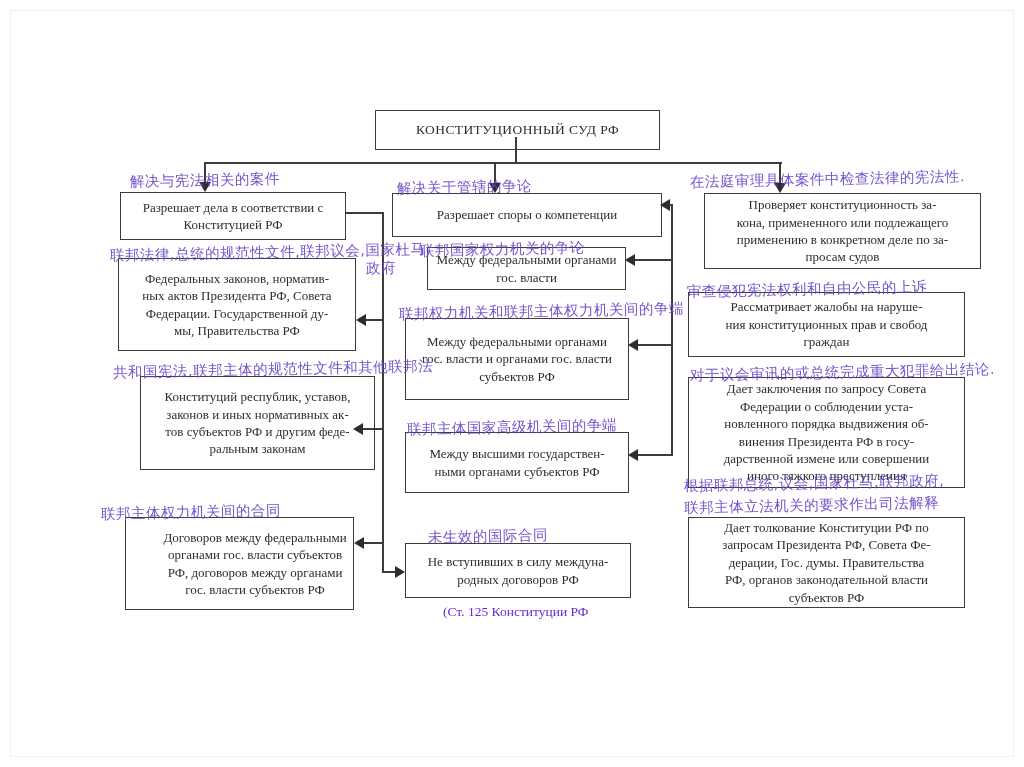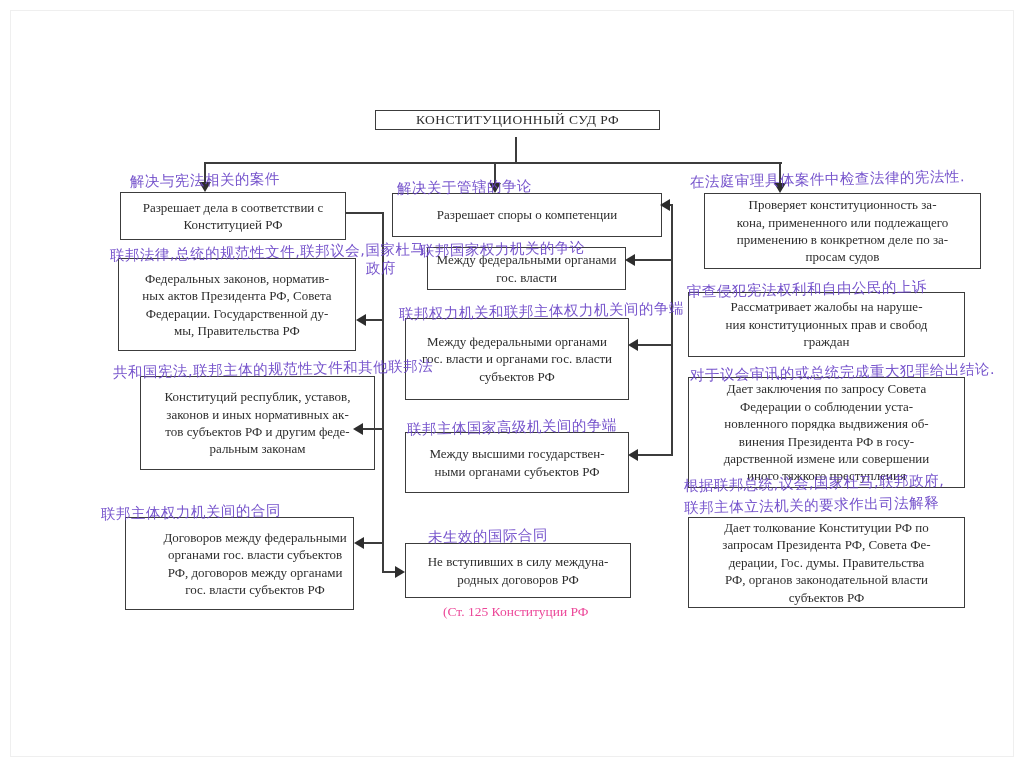--- a/index.html
+++ b/index.html
@@ -14,29 +14,29 @@
   .vline{position:absolute;width:2px;background:#3c3c3c;}
   .arr-down{position:absolute;width:0;height:0;border-left:6px solid transparent;
             border-right:6px solid transparent;border-top:10px solid #2d2d2d;}
   .arr-left{position:absolute;width:0;height:0;border-top:6px solid transparent;
             border-bottom:6px solid transparent;border-right:10px solid #2d2d2d;}
   .arr-right{position:absolute;width:0;height:0;border-top:6px solid transparent;
              border-bottom:6px solid transparent;border-left:10px solid #2d2d2d;}
   .note{position:absolute;color:#6b46c8;font-size:14.5px;letter-spacing:.5px;
         font-family:"DejaVu Sans", sans-serif;white-space:pre-line;line-height:1.5;
         transform:rotate(-1.2deg);opacity:.92;}
-  .caption{position:absolute;font-size:13.5px;color:#ec4899;}
+  .caption{position:absolute;font-size:13.5px;color:#6d28d9;}
 </style>
 </head>
 <body>
 
 <div id="stage">
   <div class="frame"></div>
 
-  <div class="box rootbox" style="left:375px;top:110px;width:285px;height:20px;text-align:center;">КОНСТИТУЦИОННЫЙ СУД РФ</div>
+  <div class="box rootbox" style="left:375px;top:110px;width:285px;height:40px;text-align:center;">КОНСТИТУЦИОННЫЙ СУД РФ</div>
 
   <div class="vline" style="left:515px;top:137px;height:26px;"></div>
   <div class="hline" style="left:204px;top:162px;width:578px;"></div>
   <div class="vline" style="left:204px;top:162px;height:21px;"></div>
   <div class="arr-down" style="left:199px;top:182px;"></div>
   <div class="vline" style="left:494px;top:162px;height:22px;"></div>
   <div class="arr-down" style="left:489px;top:183px;"></div>
   <div class="vline" style="left:779px;top:162px;height:22px;"></div>
   <div class="arr-down" style="left:774px;top:183px;"></div>
 

